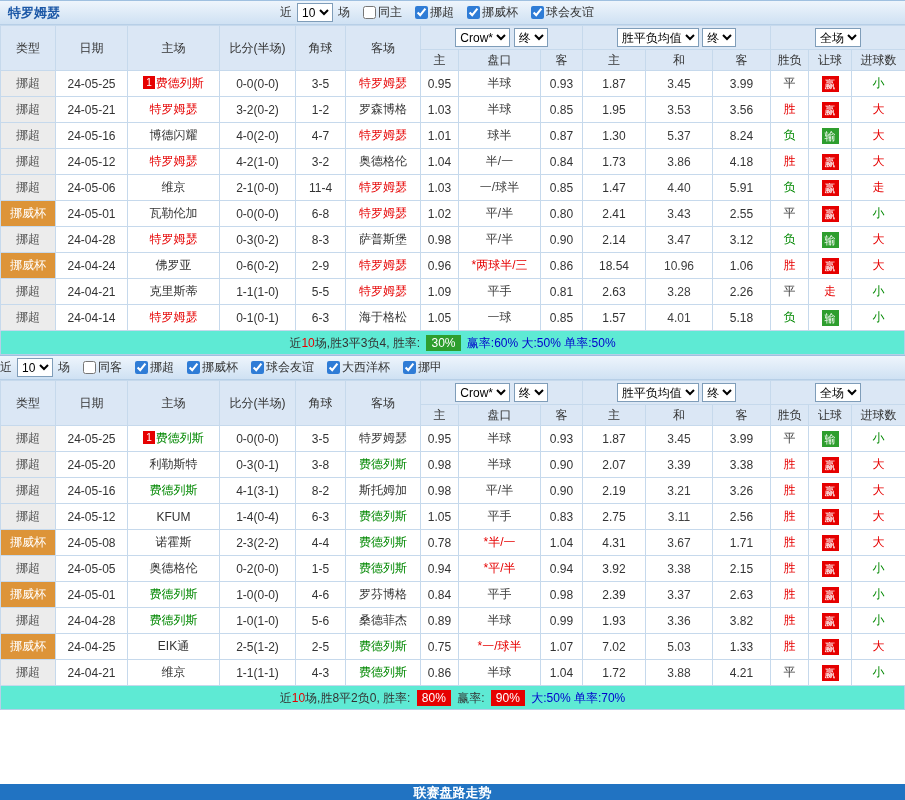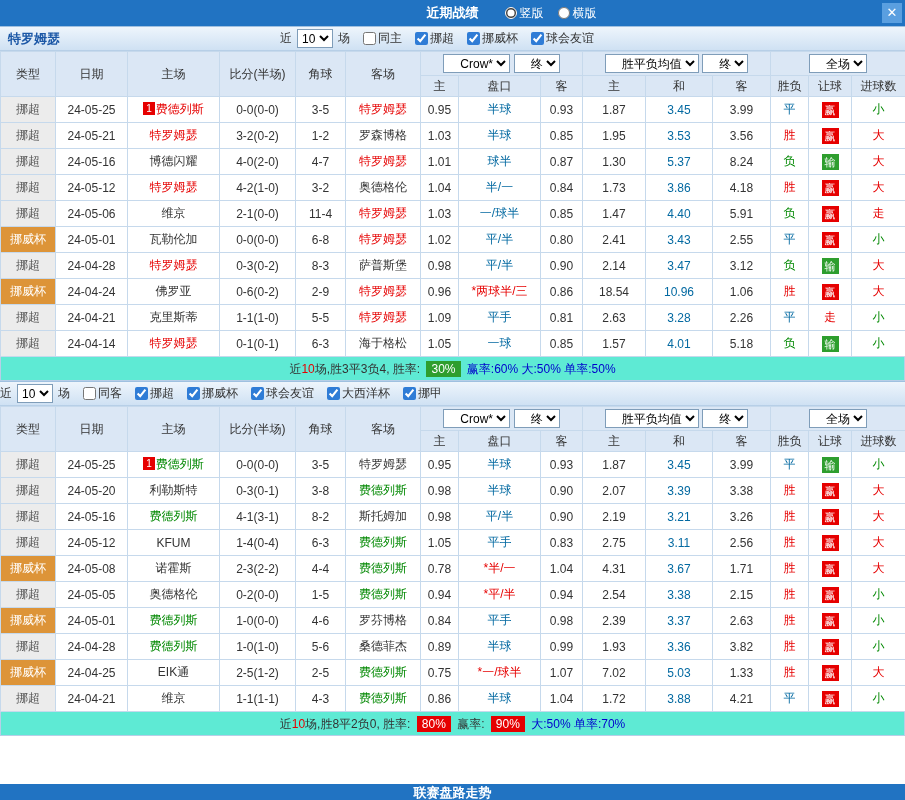--- a/index.html
+++ b/index.html
@@ -18,63 +18,49 @@
   .team-name { color:#1b57a6; font-weight:bold; font-size:13px; padding-left:8px; width:280px; }
   .filters { display:flex; align-items:center; gap:5px; font-size:12px; color:#333; }
   .filters select { font-size:12px; height:19px; border:1px solid #7f9db9; background:#fff; }
   .filters label { display:flex; align-items:center; gap:2px; cursor:pointer;margin-left:8px; }
   .filters input[type=checkbox] { accent-color:#2f7cd6; width:13px; height:13px; }
 
   table { width:100%; border-collapse:collapse; table-layout:fixed; border:1px solid #b7cfe7; }
   th,td { border:1px solid #c6d9ec; text-align:center; font-size:12px; overflow:hidden; white-space:nowrap; }
   thead th { background:#dbe7f5; font-weight:normal; color:#333; height:24px; }
   thead tr.sub th { height:21px; }
-  thead select { font-size:12px; height:19px; border:1px solid #7f9db9; background:#fff;padding-left:12px; }
+  thead select { font-size:12px; height:19px; border:1px solid #7f9db9; background:#fff; }
   tbody td { height:26px; background:#fff; }
 
   .type-league { background:#ececec; color:#555; }
   .type-cup { background:#dd9438; color:#fff; }
 
   .t-red { color:#e60000; }
   .t-green { color:#008800; }
-  .t-blue { color:#0369a1; }
+  .t-blue { color:#404040; }
 
   .rank { display:inline-block; background:#e60000; color:#fff; font-size:10px; line-height:13px; padding:0 3px; margin-right:1px; vertical-align:1px; }
   .badge { display:inline-block; padding:0 3px; font-size:11px; line-height:16px; color:#fff; }
   .b-red { background:#e60000; }
   .b-green { background:#2e9e2e; }
 
   .summary { border:1px solid #b7cfe7; border-top:none; height:24px; line-height:24px; text-align:center; background:#5eead4; font-size:12px; }
   .seg-plain { color:#333; }
   .seg-red-text { color:#e60000; }
   .seg-blue-text { color:#0000cc; }
   .seg-green-badge { background:#2e9e2e; color:#fff; padding:1px 5px; margin:0 3px; }
   .seg-red-badge { background:#e60000; color:#fff; padding:1px 5px; margin:12px 3px; }
 
   .bottombar { position:absolute; bottom:0; left:0; right:0; height:16px; background:#2173c2; color:#fff; text-align:center; font-weight:bold; font-size:13px; line-height:17px; overflow:hidden; }
 </style>
 </head>
 <body>
 
 <div class="app">
 
-  <div class="topbar">
-    <span class="topbar-title">近期战绩</span>
-    <div class="view-toggle">
-      <label>
-        <input type="radio" name="view" checked="" style="">
-        <span>竖版</span>
-      </label>
-      <label>
-        <input type="radio" name="view" style="">
-        <span>横版</span>
-      </label>
-    </div>
-    <button class="close-btn">✕</button>
-  </div>
 
   <div class="section">
     <div class="section-bar">
       <span class="team-name">特罗姆瑟</span>
       <div class="filters">
           <span>近</span>
           <select><option>10</option></select>
           <span>场</span>
           <label><input type="checkbox" style="">同主</label>
           <label><input type="checkbox" checked="" style="">挪超</label>
@@ -461,21 +447,21 @@
           <tr>
             <td class="type-league">挪超</td>
             <td>24-05-05</td>
             <td>奥德格伦</td>
             <td>0-2(0-0)</td>
             <td>1-5</td>
             <td class="t-green">费德列斯</td>
             <td>0.94</td>
             <td class="t-red">*平/半</td>
             <td>0.94</td>
-            <td>2.54</td>
+            <td>3.92</td>
             <td class="t-blue">3.38</td>
             <td>2.15</td>
             <td class="t-red">胜</td>
             <td><span class="badge b-red">赢</span></td>
             <td class="t-green">小</td>
           </tr>
           <tr>
             <td class="type-cup">挪威杯</td>
             <td>24-05-01</td>
             <td class="t-green">费德列斯</td>

